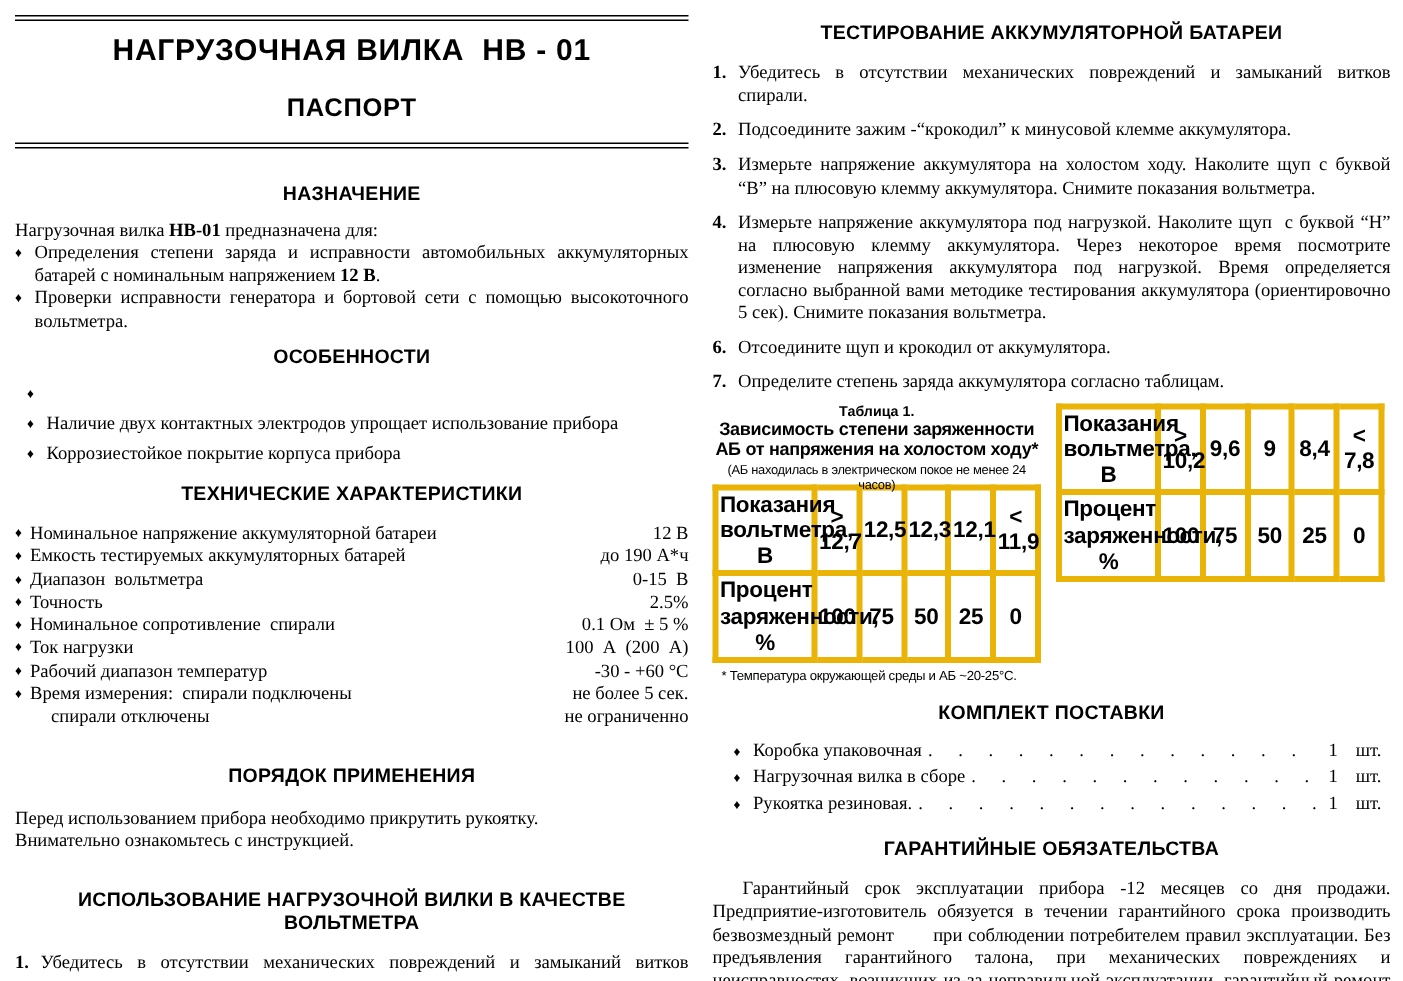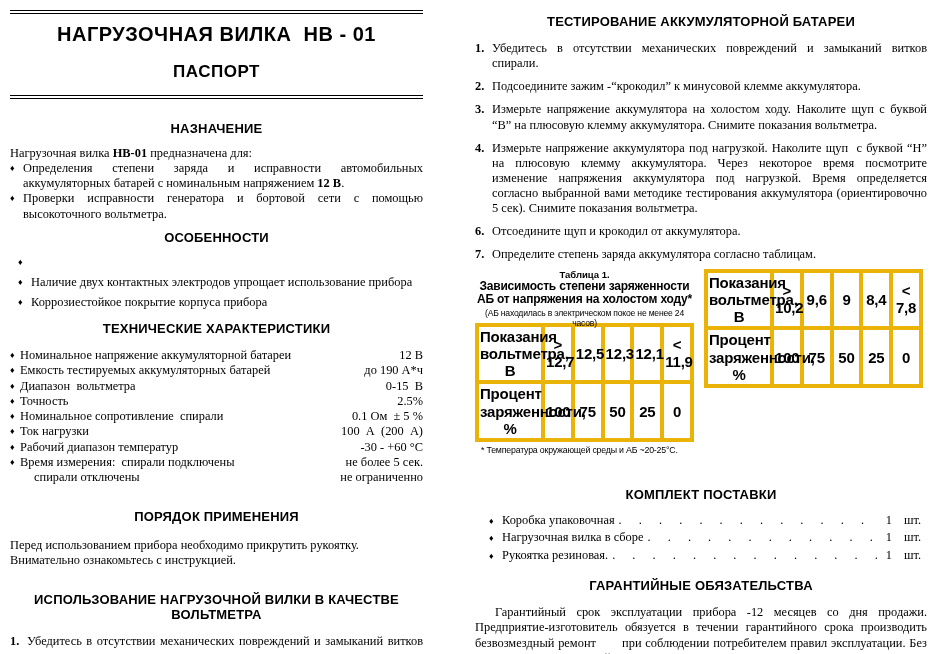--- a/index.html
+++ b/index.html
@@ -2,21 +2,21 @@
 <html><head>
 <meta charset="utf-8">
 <style>
   * { box-sizing: border-box; margin: 0; padding: 0; }
   html,body { background:#fff; }
   body {
     width: 935px; height: 654px;
     font-family: "Liberation Serif", serif;
     color: #000; overflow: hidden;
   }
-  .page { display:flex; width:935px; height:654px; background:#fff;gap:36px; }
+  .page { display:flex; width:935px; height:654px; background:#fff; }
   .col-left  { width:467px; padding:10px 8px 0 10px; }
   .col-right { width:468px; padding:6px 8px 0 8px; }
 
   .double-rule { border-top:1px solid #000; border-bottom:1px solid #000; height:4px; }
 
   .doc-title {
     font-family:"Liberation Sans", sans-serif; font-weight:bold;
     font-size:20px; text-align:center; letter-spacing:.5px;
     margin:9px 0 16px 0;
   }
@@ -65,21 +65,21 @@
   table.t td.hdr { width:66px; }
   .tbl-foot { font-size:8.8px; letter-spacing:-.2px; margin-top:3px; padding-left:6px; }
 
   .pkg-item { display:flex; align-items:baseline; font-size:12.4px; line-height:1.38; }
   .pkg-label { white-space:nowrap; }
   .pkg-dots { flex:1; overflow:hidden; white-space:nowrap; letter-spacing:7px; margin:0 4px; }
   .pkg-qty { white-space:nowrap; }
   .pkg-unit { white-space:nowrap; margin-left:12px; }
 
   .warranty-para { font-size:12.4px; line-height:1.24; text-align:justify; text-indent:20px; }.mt8{margin-top:8px}
-  .mt10{margin-top:10px}.mt12{margin-top:12px}.mt14{margin-top:14px}.mt20{margin-top:32px}.mt22{margin-top:22px}.mt24{margin-top:24px}
+  .mt10{margin-top:10px}.mt12{margin-top:12px}.mt14{margin-top:14px}.mt20{margin-top:12px}.mt22{margin-top:22px}.mt24{margin-top:24px}
 </style>
 </head>
 <body>
 
 <div class="page">
 
   <div class="col-left">
 
     <div>
       <div class="double-rule"></div>

